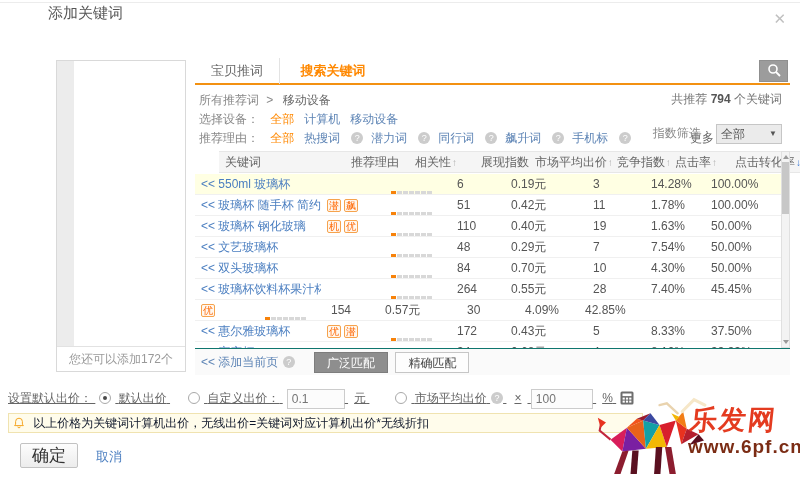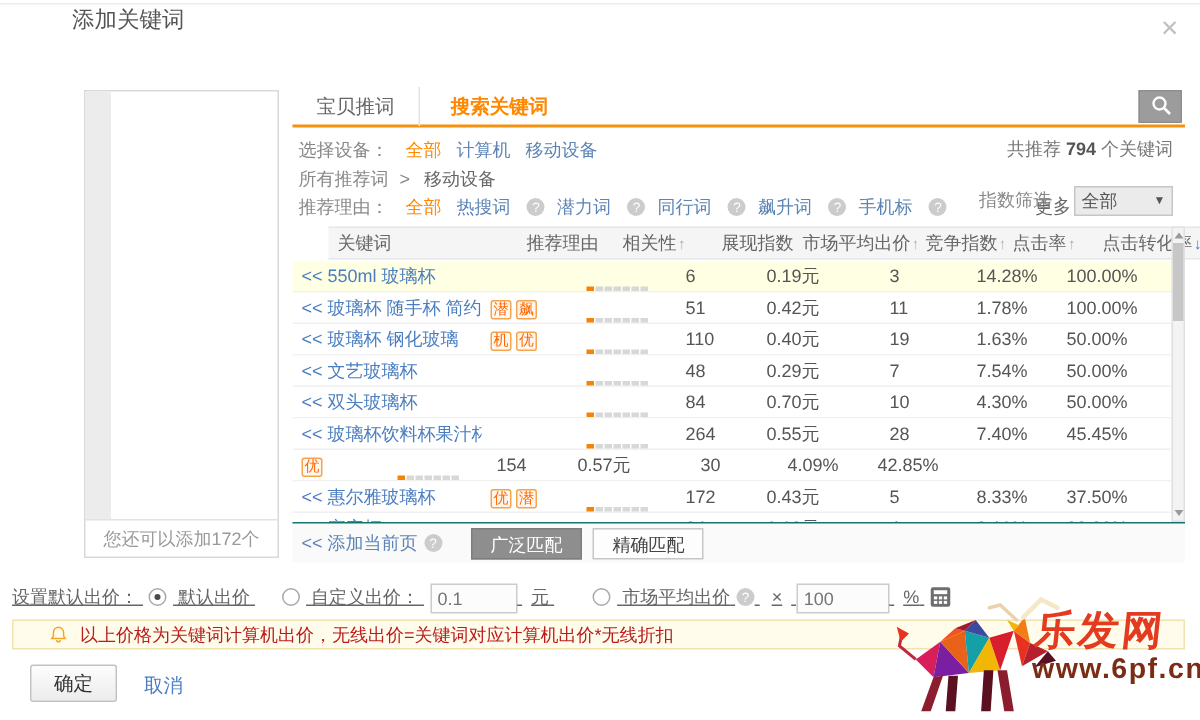--- a/index.html
+++ b/index.html
@@ -69,25 +69,25 @@
 
   
   .bid-row { position:absolute; left:8px; top:386px; height:24px; line-height:24px; font-size:12px; color:#666; white-space:nowrap;text-decoration:underline; }
   .radio { display:inline-block; width:12px; height:12px; border:1px solid #a9a9a9; border-radius:50%; background:#fff; vertical-align:-2px; margin-right:4px; position:relative; cursor:pointer; }
   .radio.sel::after { content:""; position:absolute; left:3px; top:3px; width:4px; height:4px; border-radius:50%; background:#4a4a4a; }
   .bid-input { width:58px; height:20px; border:1px solid #ccc; background:#fcfcfc; font-size:12px; color:#bbb; padding:0 4px; vertical-align:middle; font-family:inherit; }
   .gap { margin-left:18px; }
   .calc-icon { display:inline-block; vertical-align:-3px; margin-left:4px; cursor:pointer; }
 
   
-  .warn { position:absolute; left:8px; top:413px; width:782px; height:20px; line-height:18px; background:#fffceb; border:1px solid #f0e3b0; color:#b91c1c; font-size:12px; padding-left:24px; white-space:nowrap; overflow:hidden; }
+  .warn { position:absolute; left:8px; top:413px; width:635px; height:20px; line-height:18px; background:#fffceb; border:1px solid #f0e3b0; color:#0f172a; font-size:12px; padding-left:4px; white-space:nowrap; overflow:hidden; }
   .bell { vertical-align:-2px; margin-right:5px; }
 
   
-  .ok-btn { position:absolute; left:20px; top:443px; width:58px; height:25px; background:linear-gradient(#fdfdfd,#ececec); border:1px solid #c2c2c2; border-radius:2px; font-size:13px; color:#333; cursor:pointer; font-family:Liberation Sans, sans-serif; }
+  .ok-btn { position:absolute; left:20px; top:443px; width:58px; height:25px; background:linear-gradient(#fdfdfd,#ececec); border:1px solid #c2c2c2; border-radius:2px; font-size:17px; color:#333; cursor:pointer; font-family:Liberation Sans, sans-serif; }
   .cancel-link { position:absolute; left:96px; top:448px; font-size:13px; color:#4a7ec0; cursor:pointer; }
 
   
   .watermark { position:absolute; left:596px; top:394px; width:200px; height:84px; z-index:10; }
   .brand { position:absolute; left:94px; top:8px; font-family:"DejaVu Serif","Liberation Serif",serif; font-weight:bold; font-size:27px; color:#e43b20; letter-spacing:2px; transform:skewX(-6deg); }
   .brand-url { position:absolute; left:92px; top:42px; font-weight:bold; font-size:19px; color:#7b2c14; letter-spacing:1px; }
 </style>
 </head>
 <body>
 
@@ -108,27 +108,27 @@
       <button class="search-btn">
         <svg width="14" height="14" viewBox="0 0 14 14">
           <circle cx="6" cy="6" r="4" fill="none" stroke="#fff" stroke-width="1.6"></circle>
           <line x1="9" y1="9" x2="13" y2="13" stroke="#fff" stroke-width="1.8"></line>
         </svg>
       </button>
     </div>
 
     <div class="filter-area">
       <div class="frow">
-        <span class="flabel">选择设备：</span>
-        <span id="device-options"><span class="fsel">全部</span><span class="flink fopt">计算机</span><span class="flink fopt">移动设备</span></span>
-      </div>
-      <div class="frow">
         <span class="flink" style="color:#888;">所有推荐词</span>
         <span style="margin-right:6px;">&gt;</span>
         <span style="color:#666;">移动设备</span>
+      </div>
+      <div class="frow">
+        <span class="flabel">选择设备：</span>
+        <span id="device-options"><span class="fsel">全部</span><span class="flink fopt">计算机</span><span class="flink fopt">移动设备</span></span>
       </div>
       <div class="frow">
         <span class="flabel">推荐理由：</span>
         <span id="reason-options"><span class="fsel">全部</span><span class="flink fopt">热搜词</span><span class="qmark" style="margin-right: 8px;">?</span><span class="flink fopt">潜力词</span><span class="qmark" style="margin-right: 8px;">?</span><span class="flink fopt">同行词</span><span class="qmark" style="margin-right: 8px;">?</span><span class="flink fopt">飙升词</span><span class="qmark" style="margin-right: 8px;">?</span><span class="flink fopt">手机标</span><span class="qmark" style="margin-right: 8px;">?</span></span>
         <span class="more">
           <span>更多</span>
           <span class="caret">∨</span>
         </span>
       </div>
     </div>

